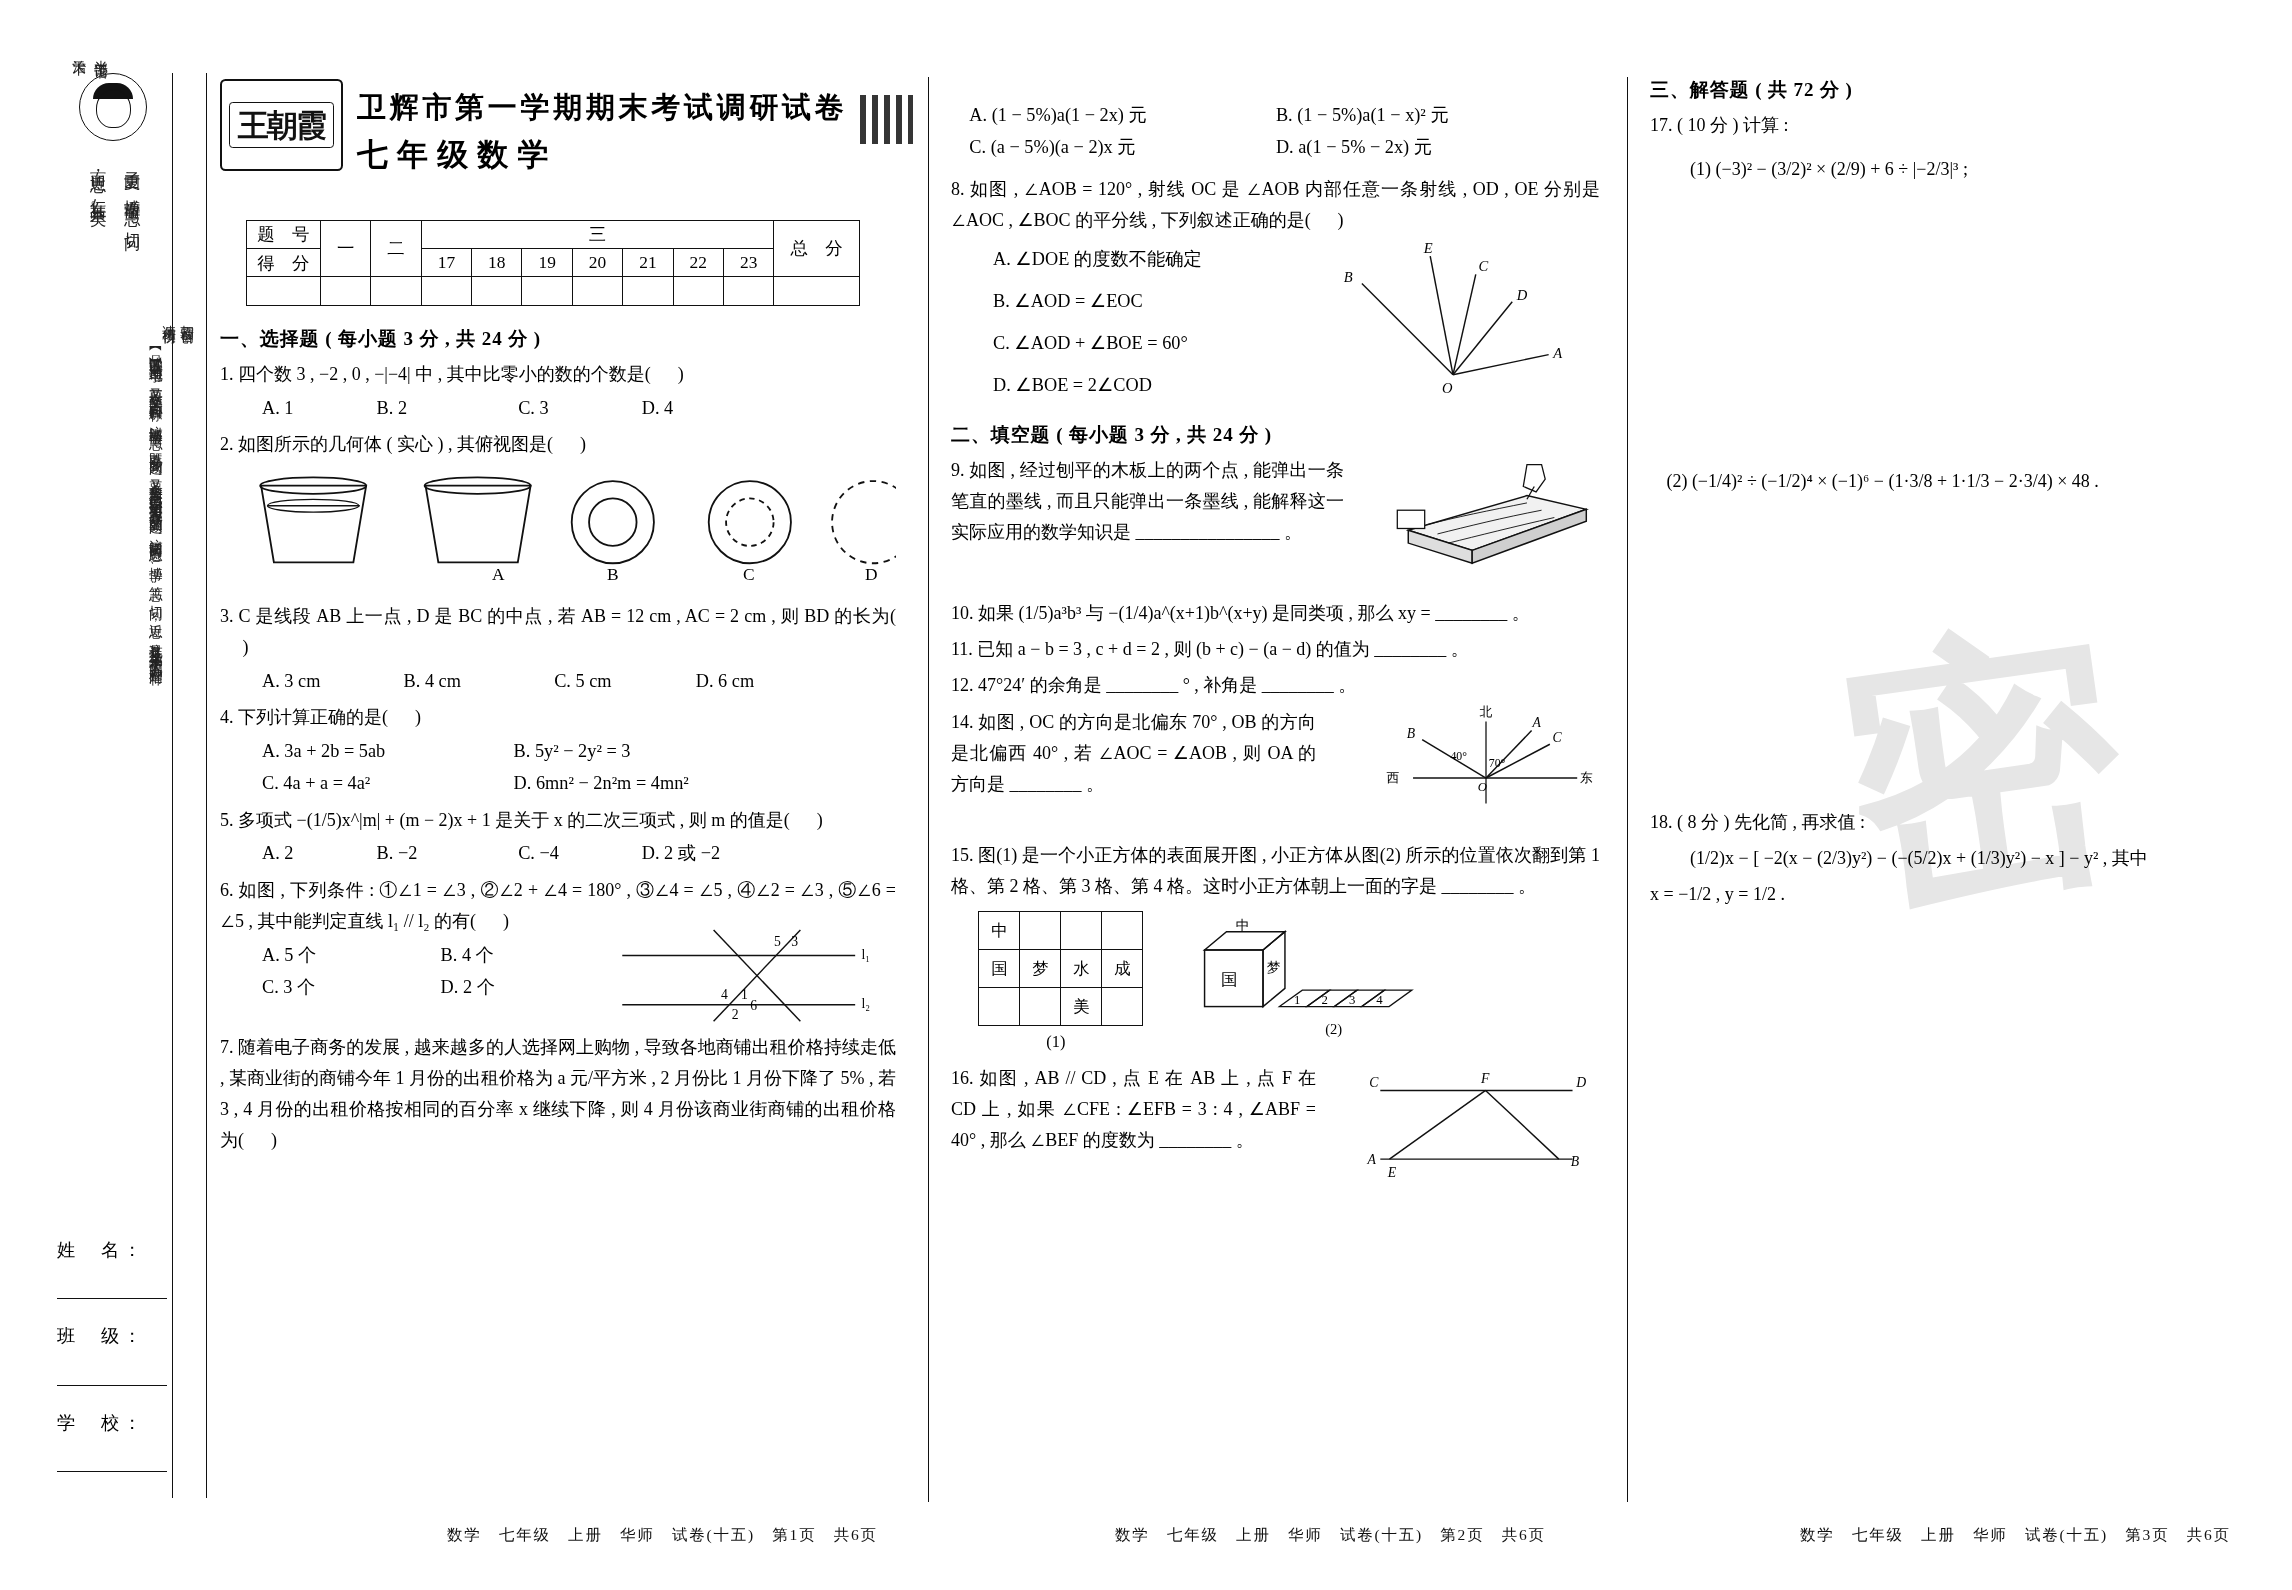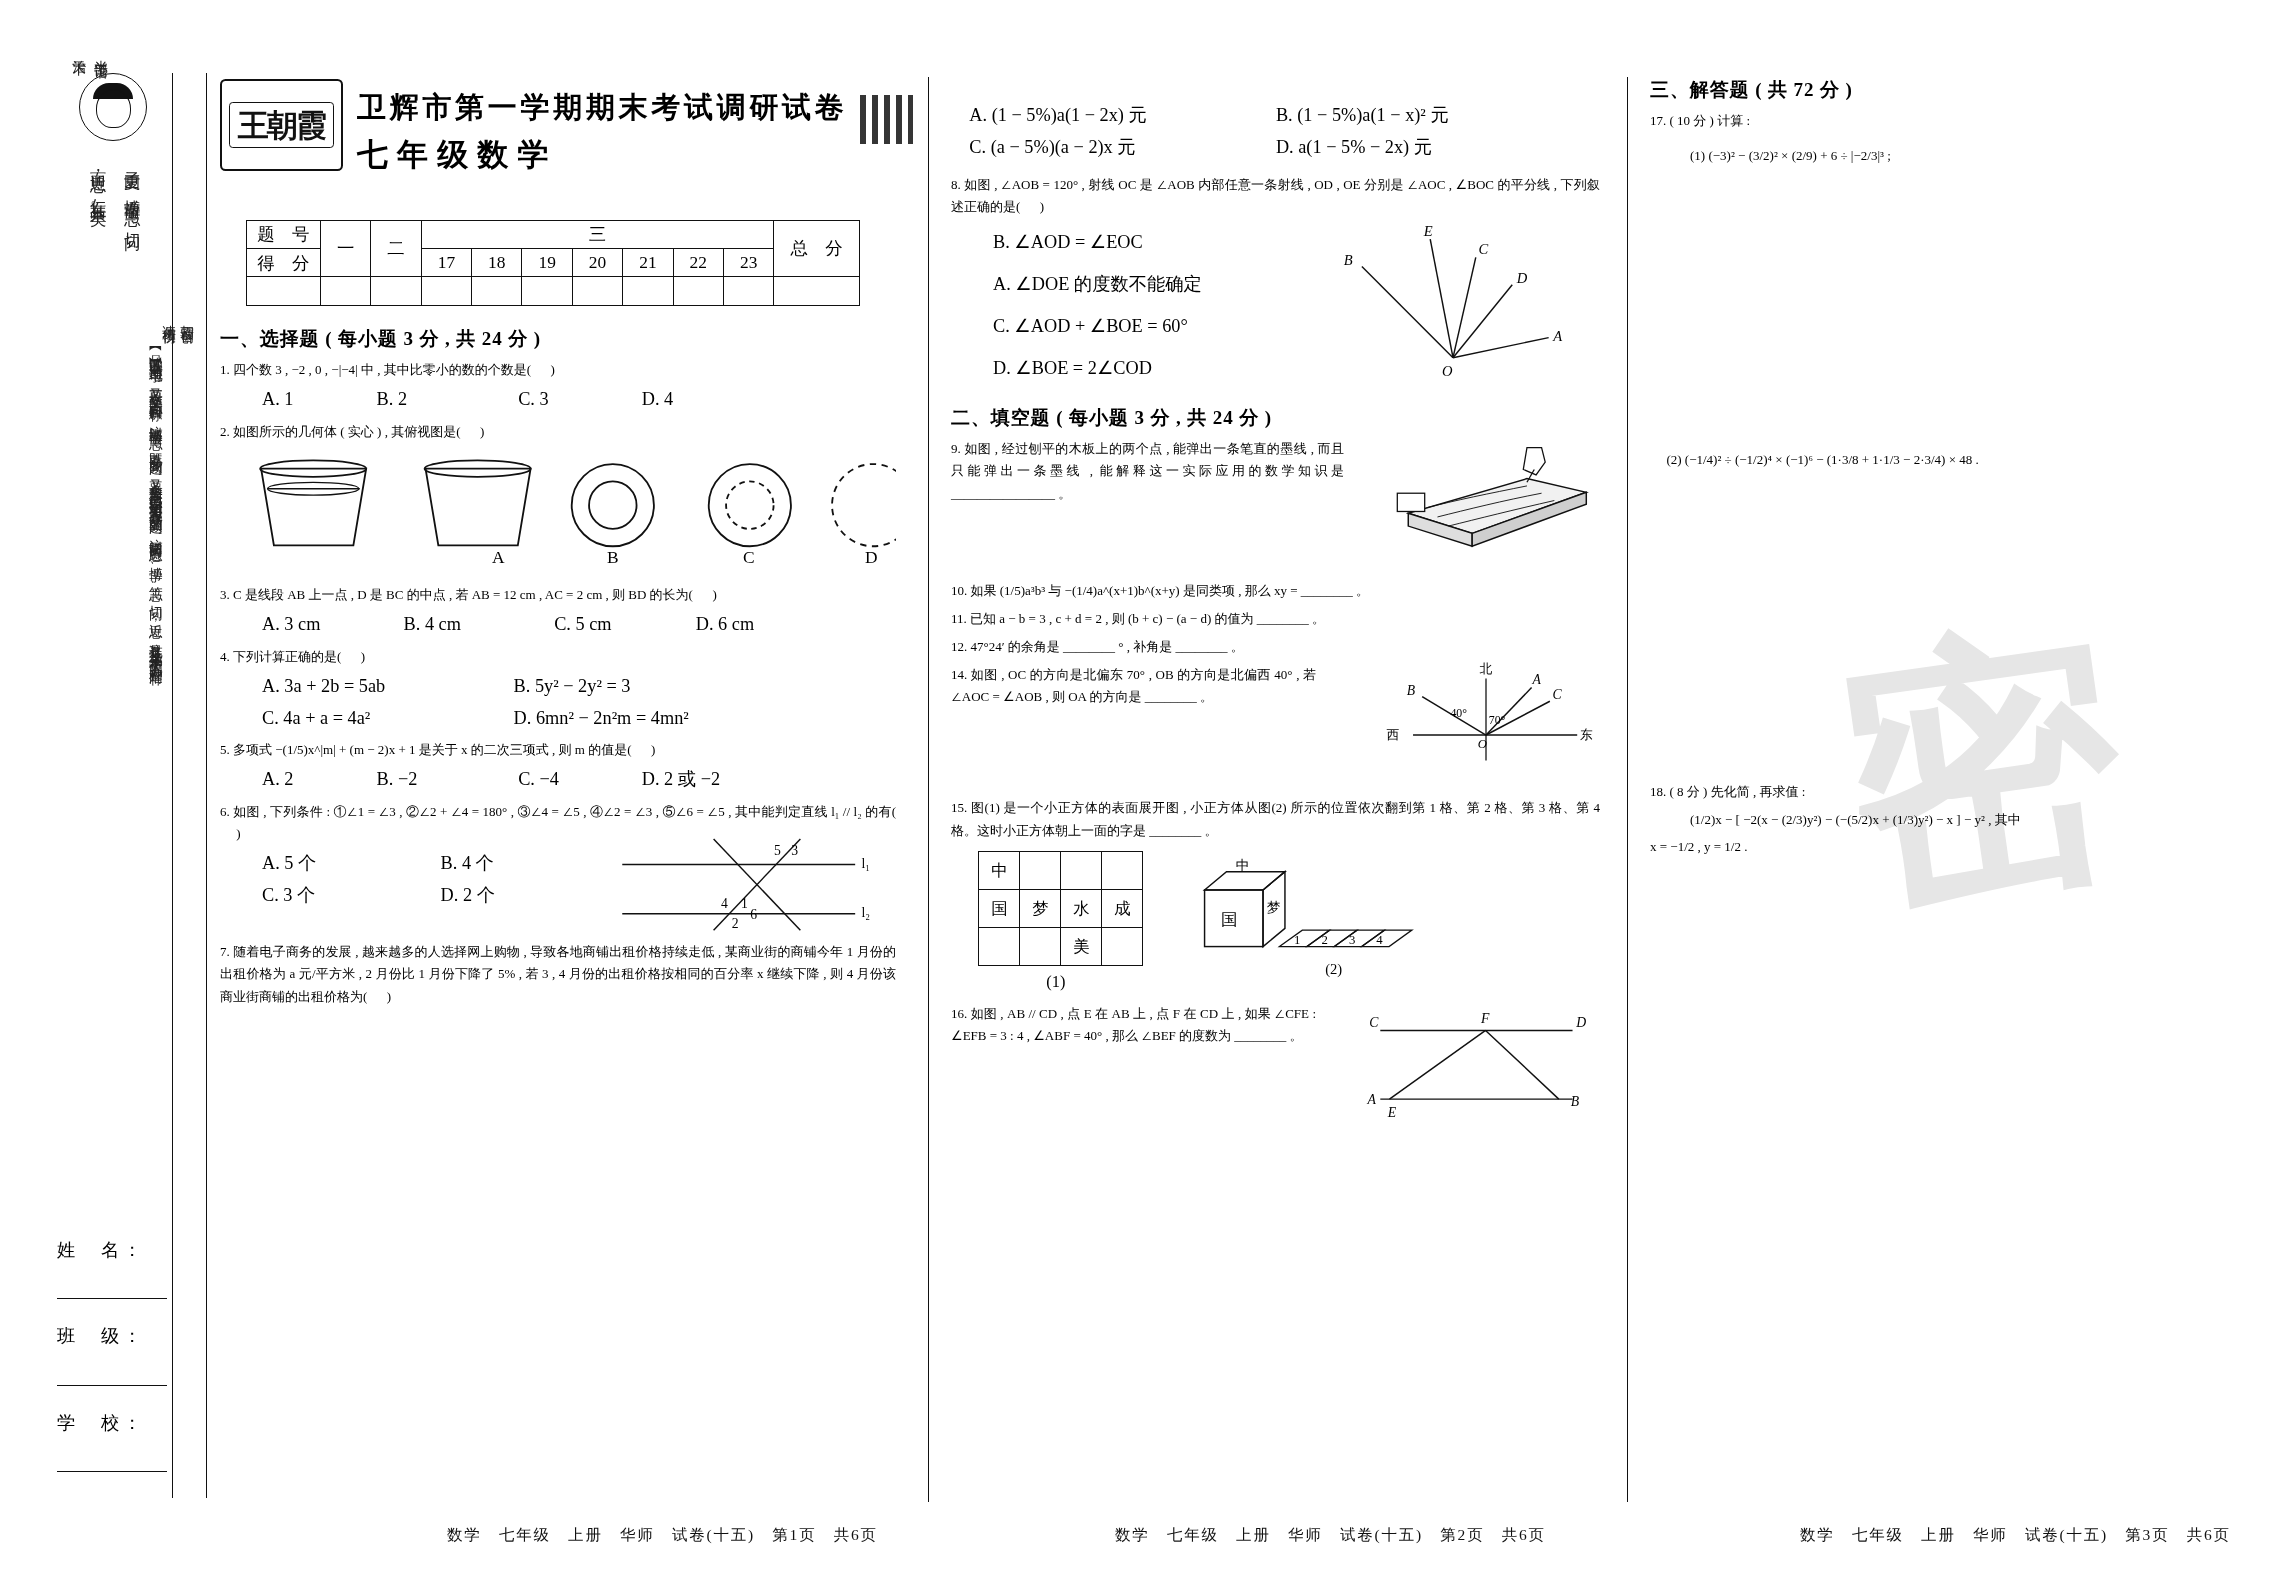--- a/index.html
+++ b/index.html
@@ -59,21 +59,21 @@
   table.score td{
     border:1.5px solid #111;height:27.4px;text-align:center;vertical-align:middle;
     padding:0 3.7px;
   }
   .c-wide{width:66px;}
   .c-num{width:42px;}
   .c-total{width:77px;margin-top:16px;}
 
   
   .sec-head{font-size:19px;font-weight:bold;margin:20px 0 7.3px 0;letter-spacing:0.9px;}
-  .q{font-size:13px;line-height:1.72;margin:5.5px 0 1.8px 0;text-align:justify;}
+  .q{font-size:18px;line-height:1.72;margin:5.5px 0 1.8px 0;text-align:justify;}
   .opts{font-size:18.3px;line-height:1.75;padding-left:42px;}
   .opts span{display:inline-block;}
   .o1{width:110px;}.o2{width:137px;}.o3{width:119px;}
 
   
   .figrow{position:relative;height:110px;margin:9.1px 0 0 0;}
   .fig-label{position:absolute;font-size:17.4px;}
 
   .footer{
     position:absolute;bottom:20px;font-size:15.5px;letter-spacing:1.8px;color:#111;
@@ -287,22 +287,22 @@
       <span style="width:302px;">A. (1 − 5%)a(1 − 2x) 元</span>
       <span>B. (1 − 5%)a(1 − x)² 元</span><br>
       <span style="width:302px;">C. (a − 5%)(a − 2)x 元</span>
       <span>D. a(1 − 5% − 2x) 元</span>
     </div>
 
     <div class="q ind" style="margin-top:11px;">8. 如图 , ∠AOB = 120° , 射线 OC 是 ∠AOB 内部任意一条射线 , OD , OE 分别是 ∠AOC , ∠BOC 的平分线 , 下列叙述正确的是( 　 )</div>
 
     <div style="position:relative;height:164px;">
       <div class="opts" style="position:absolute;left:0;top:0;width:365px;line-height:2.3;">
+        <div>A. ∠DOE 的度数不能确定</div>
         <div>B. ∠AOD = ∠EOC</div>
-        <div>A. ∠DOE 的度数不能确定</div>
         <div>C. ∠AOD + ∠BOE = 60°</div>
         <div>D. ∠BOE = 2∠COD</div>
       </div>
       <div style="position:absolute;left:365px;top:0;">
         <svg width="274" height="164" viewBox="0 0 300 180">
           <line x1="150" y1="150" x2="50" y2="50" stroke="#111" stroke-width="1.6"></line>
           <line x1="150" y1="150" x2="125" y2="20" stroke="#111" stroke-width="1.6"></line>
           <line x1="150" y1="150" x2="175" y2="40" stroke="#111" stroke-width="1.6"></line>
           <line x1="150" y1="150" x2="215" y2="70" stroke="#111" stroke-width="1.6"></line>
           <line x1="150" y1="150" x2="255" y2="128" stroke="#111" stroke-width="1.6"></line>

